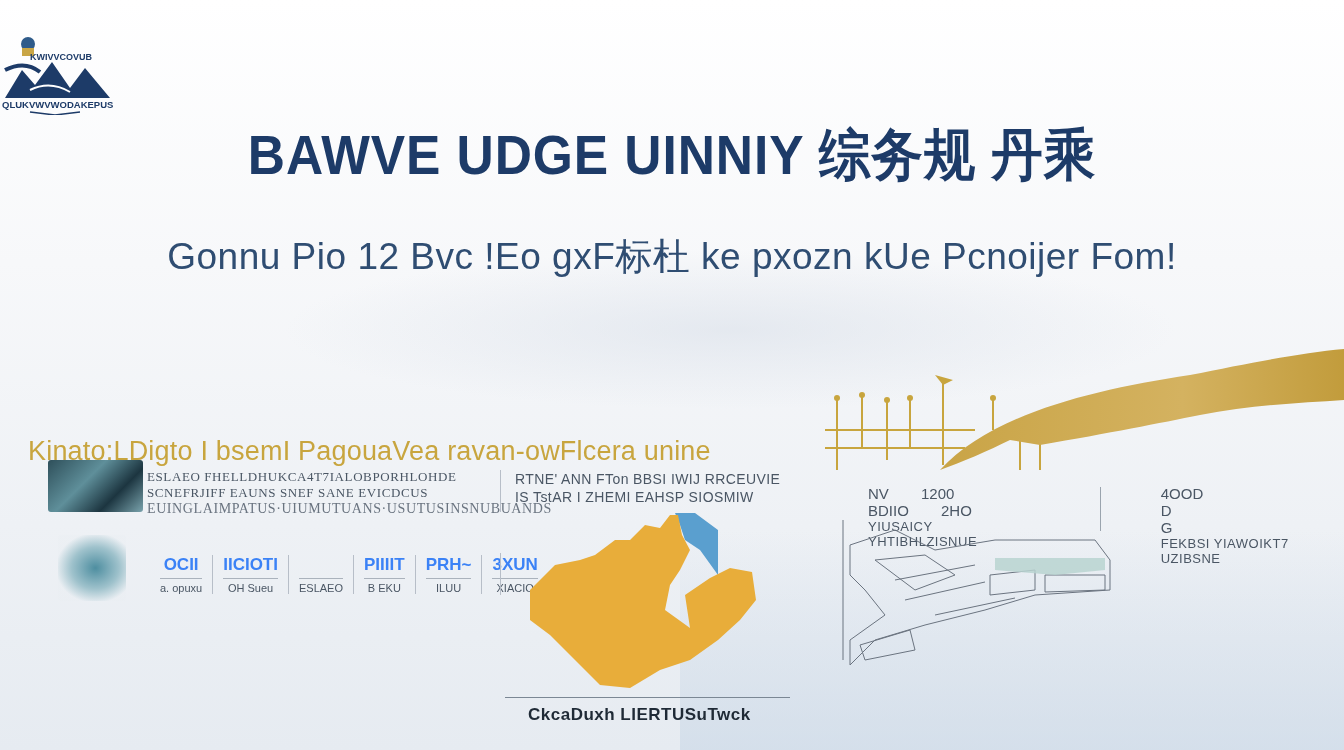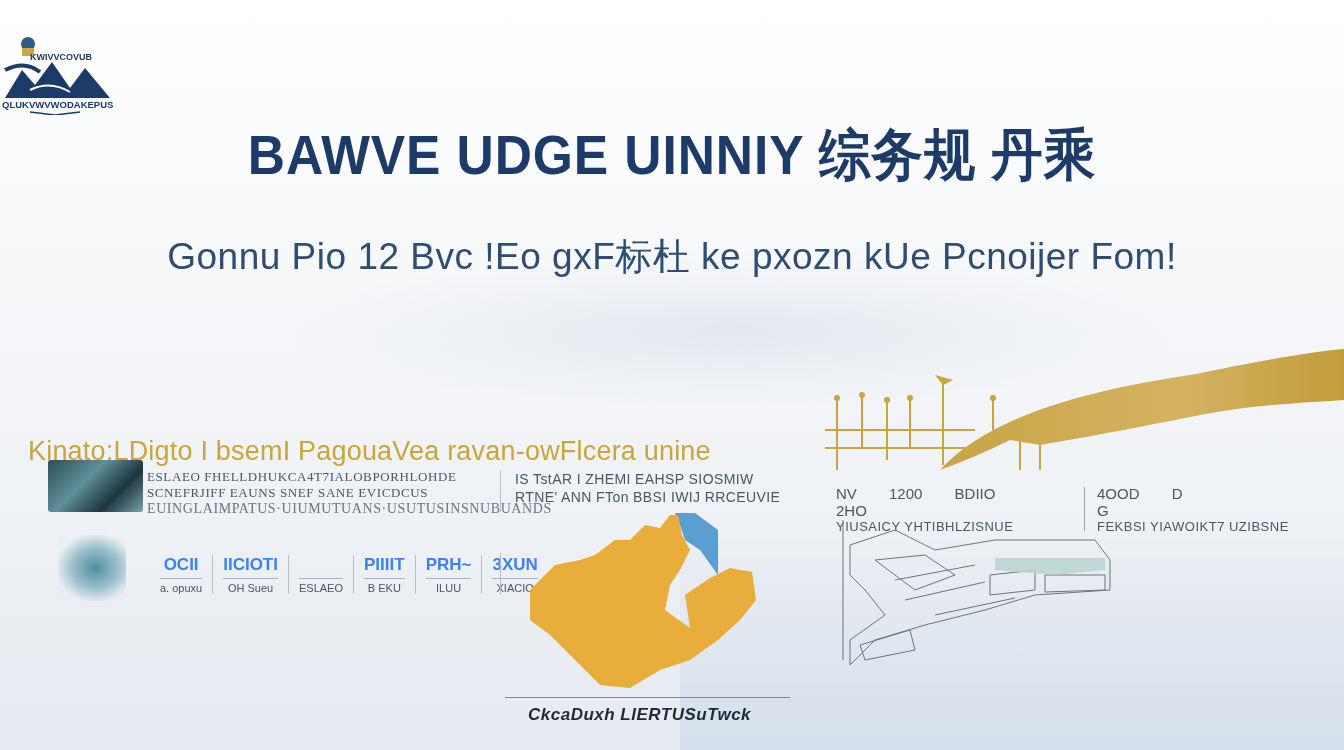--- a/index.html
+++ b/index.html
@@ -39,26 +39,26 @@
   .stats { position:absolute; left:150px; top:555px; display:flex; }
   .stat { padding:0 10px; border-left:1px solid #b7bec8; text-align:center; font-size:11px; color:#4a5664; }
   .stat:first-child { border-left:none; }
   .stat .v { font-size:17px; font-weight:700; color:#3b82f6; }
   .stat .rule { height:1px; background:#aab2bc; margin:3px 0; }
 
   .mid-head { position:absolute; left:515px; top:470px; font-size:14px; color:#4a5664; line-height:18px; letter-spacing:0.4px; }
 
   .map { position:absolute; left:520px; top:510px; width:260px; height:185px; }
   .map-rule { position:absolute; left:505px; top:697px; width:285px; height:1px; background:#7b8794; }
-  .map-caption { position:absolute; left:528px; top:705px; font-size:17px; font-weight:700; color:#1f2a36; letter-spacing:0.5px;font-style:italic; }
+  .map-caption { position:absolute; left:528px; top:705px; font-size:17px; font-weight:700; color:#1f2a36; letter-spacing:0.5px; }
 
   .skyline { position:absolute; left:815px; top:360px; width:260px; height:115px; }
   .swoosh { position:absolute; left:930px; top:345px; width:414px; height:130px; }
 
-  .right-stats { position:absolute; left:824px; top:485px; display:flex; font-size:15px; color:#4a5664; }
+  .right-stats { position:absolute; left:856px; top:485px; display:flex; font-size:15px; color:#4a5664;gap:48px; }
   .rs-block { padding:0 12px; }
   .rs-block .vals span { margin-right:28px; }
   .rs-block .lbl { font-size:13px; letter-spacing:0.5px; }
   .rs-sep { width:1px; height:44px; background:#9aa4ae; margin-top:2px; }
 
   .plan { position:absolute; left:835px; top:520px; width:300px; height:150px; }
 </style>
 </head>
 <body>
 
@@ -118,22 +118,22 @@
   </div>
   <div class="stat">
     <div class="v">3XUN</div>
     <div class="rule"></div>
     <div>XIACIO</div>
   </div>
 </div>
 <div class="vsep" style="left:500px;top:553px;height:42px;"></div>
 
 <div class="mid-head">
+  <div>RTNE' ANN FTon    BBSI IWIJ RRCEUVIE</div>
   <div>IS TstAR I ZHEMI   EAHSP  SIOSMIW</div>
-  <div>RTNE' ANN FTon    BBSI IWIJ RRCEUVIE</div>
 </div>
 
 <svg class="map" viewBox="0 0 260 185">
   <path d="M155 3 L175 3 L198 20 L198 65 L180 40 L165 30 L160 15 Z" fill="#5a9fcf"></path>
   <path d="M150 5 L158 5 L162 25 L170 40 L160 60 L150 75 L145 100 L170 118 L165 85 L190 68 L210 58 L232 62 L236 90 L220 110 L198 130 L170 150 L140 160 L110 178 L80 175 L55 150 L30 125 L10 110 L10 80 L35 55 L60 50 L75 45 L95 30 L110 30 L125 15 L140 18 Z" fill="#e8ad3a"></path>
 </svg>
 <div class="map-rule"></div>
 <div class="map-caption">CkcaDuxh LIERTUSuTwck</div>
 
 <svg class="skyline" viewBox="0 0 260 115">

